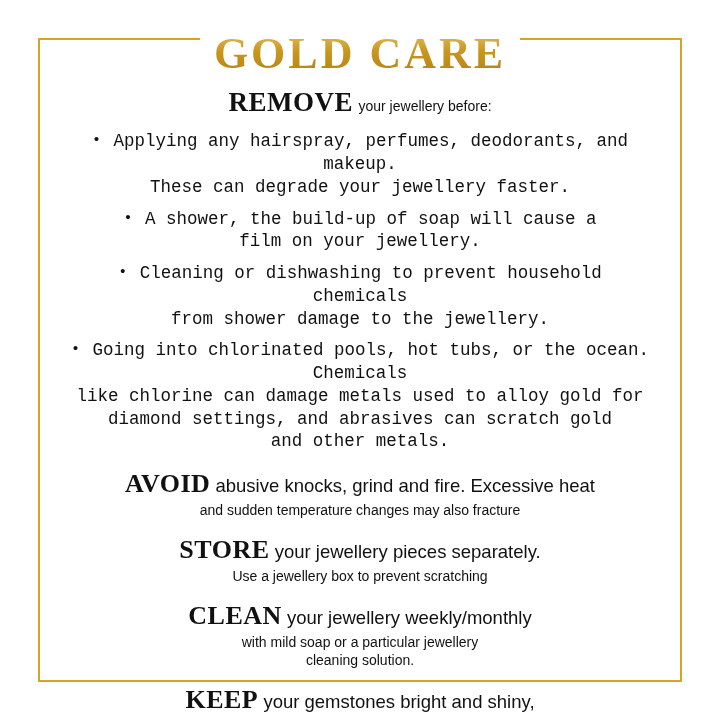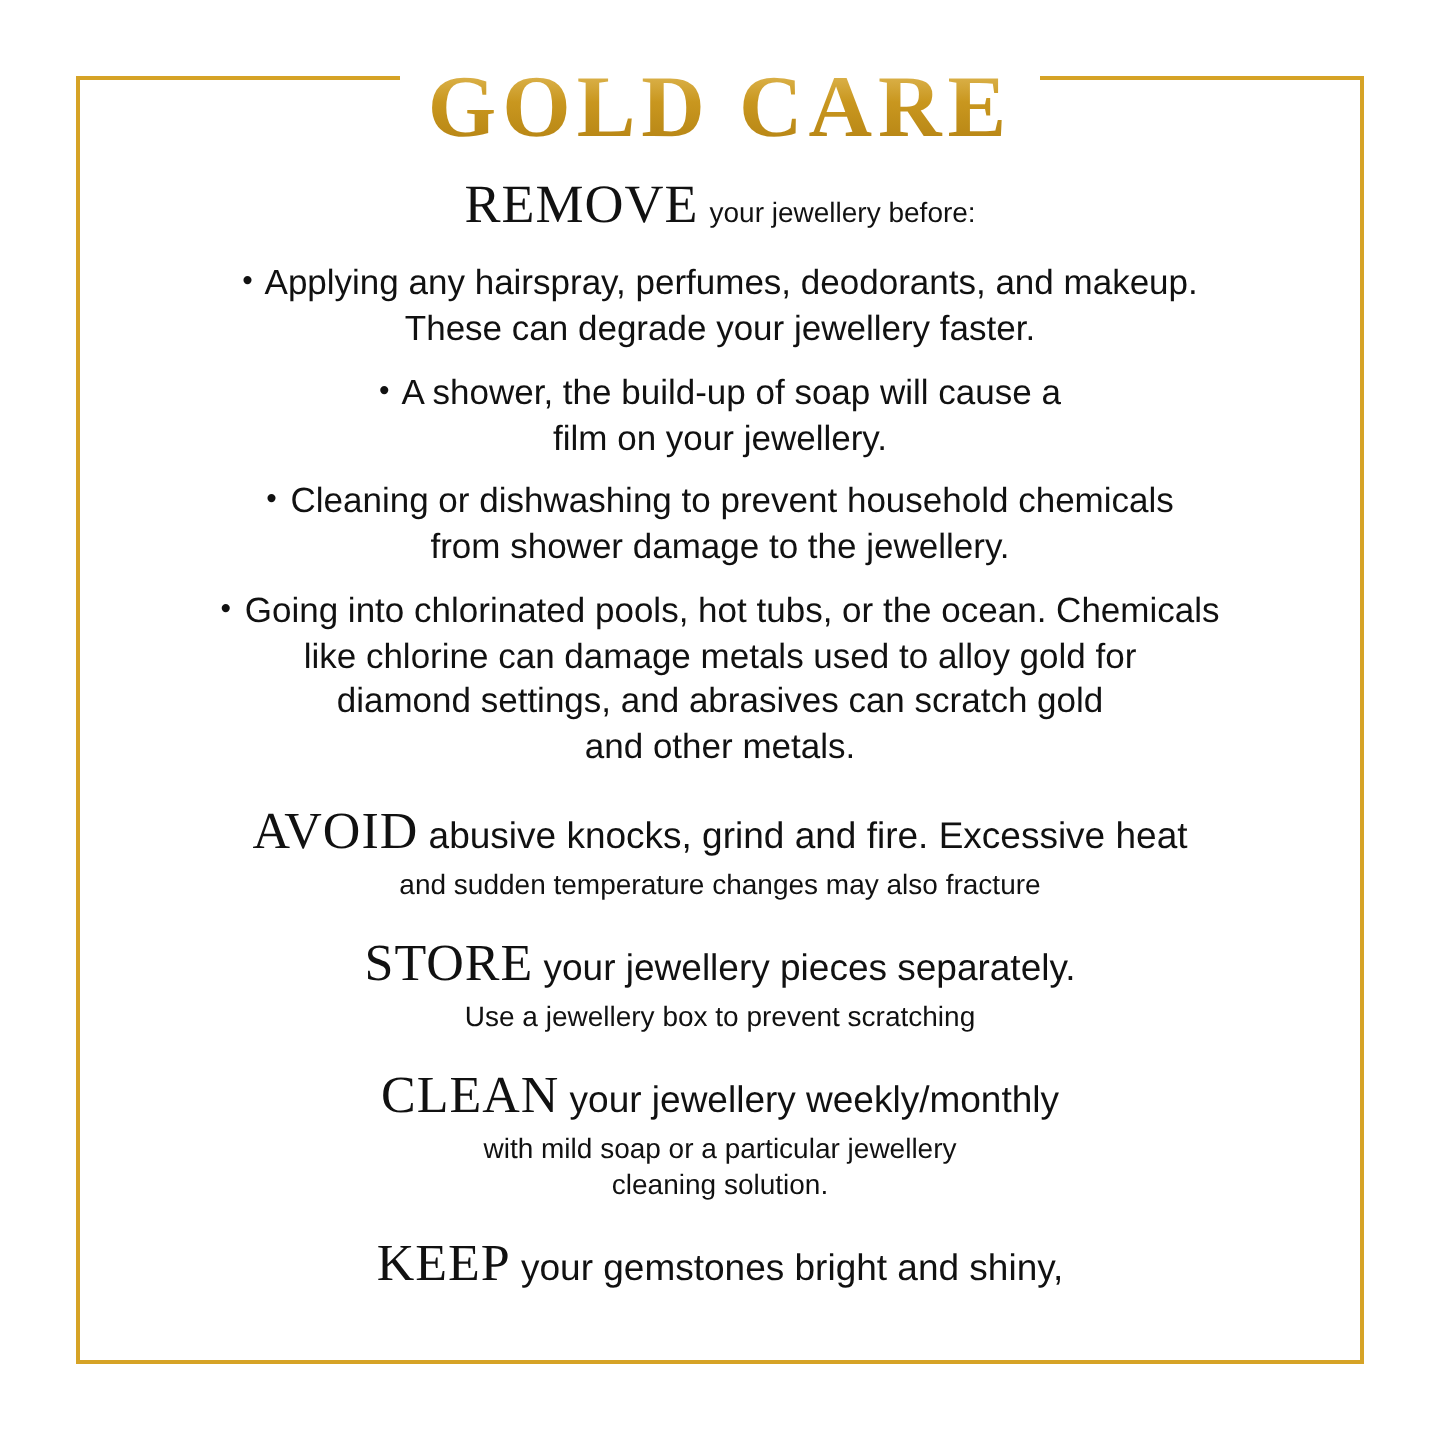--- a/index.html
+++ b/index.html
@@ -71,36 +71,36 @@
     margin-bottom: 2px;
   }
 
   .lead-line {
     font-size: 20px;
     line-height: 1.35;
     color: #111;
   }
   .lead {
     font-family: "Liberation Serif", serif;
-    font-weight: normal;
+    font-weight: bold;
     font-size: 27px;
     letter-spacing: 0.5px;
   }
   .lead-rest {
     font-family: "Liberation Sans", sans-serif;
     font-size: 14px;
   }
 
   
   .bullets {
     margin-top: 10px;
     margin-bottom: 6px;
   }
   .bullet {
-    font-family: Liberation Sans, sans-serif;
+    font-family: Liberation Mono, monospace;
     font-size: 17.5px;
     line-height: 1.3;
     margin-bottom: 9px;
     padding: 0 10px;
   }
   .bullet .dot {
     font-size: 15px;
     vertical-align: 2px;
     margin-right: 2px;
   }

